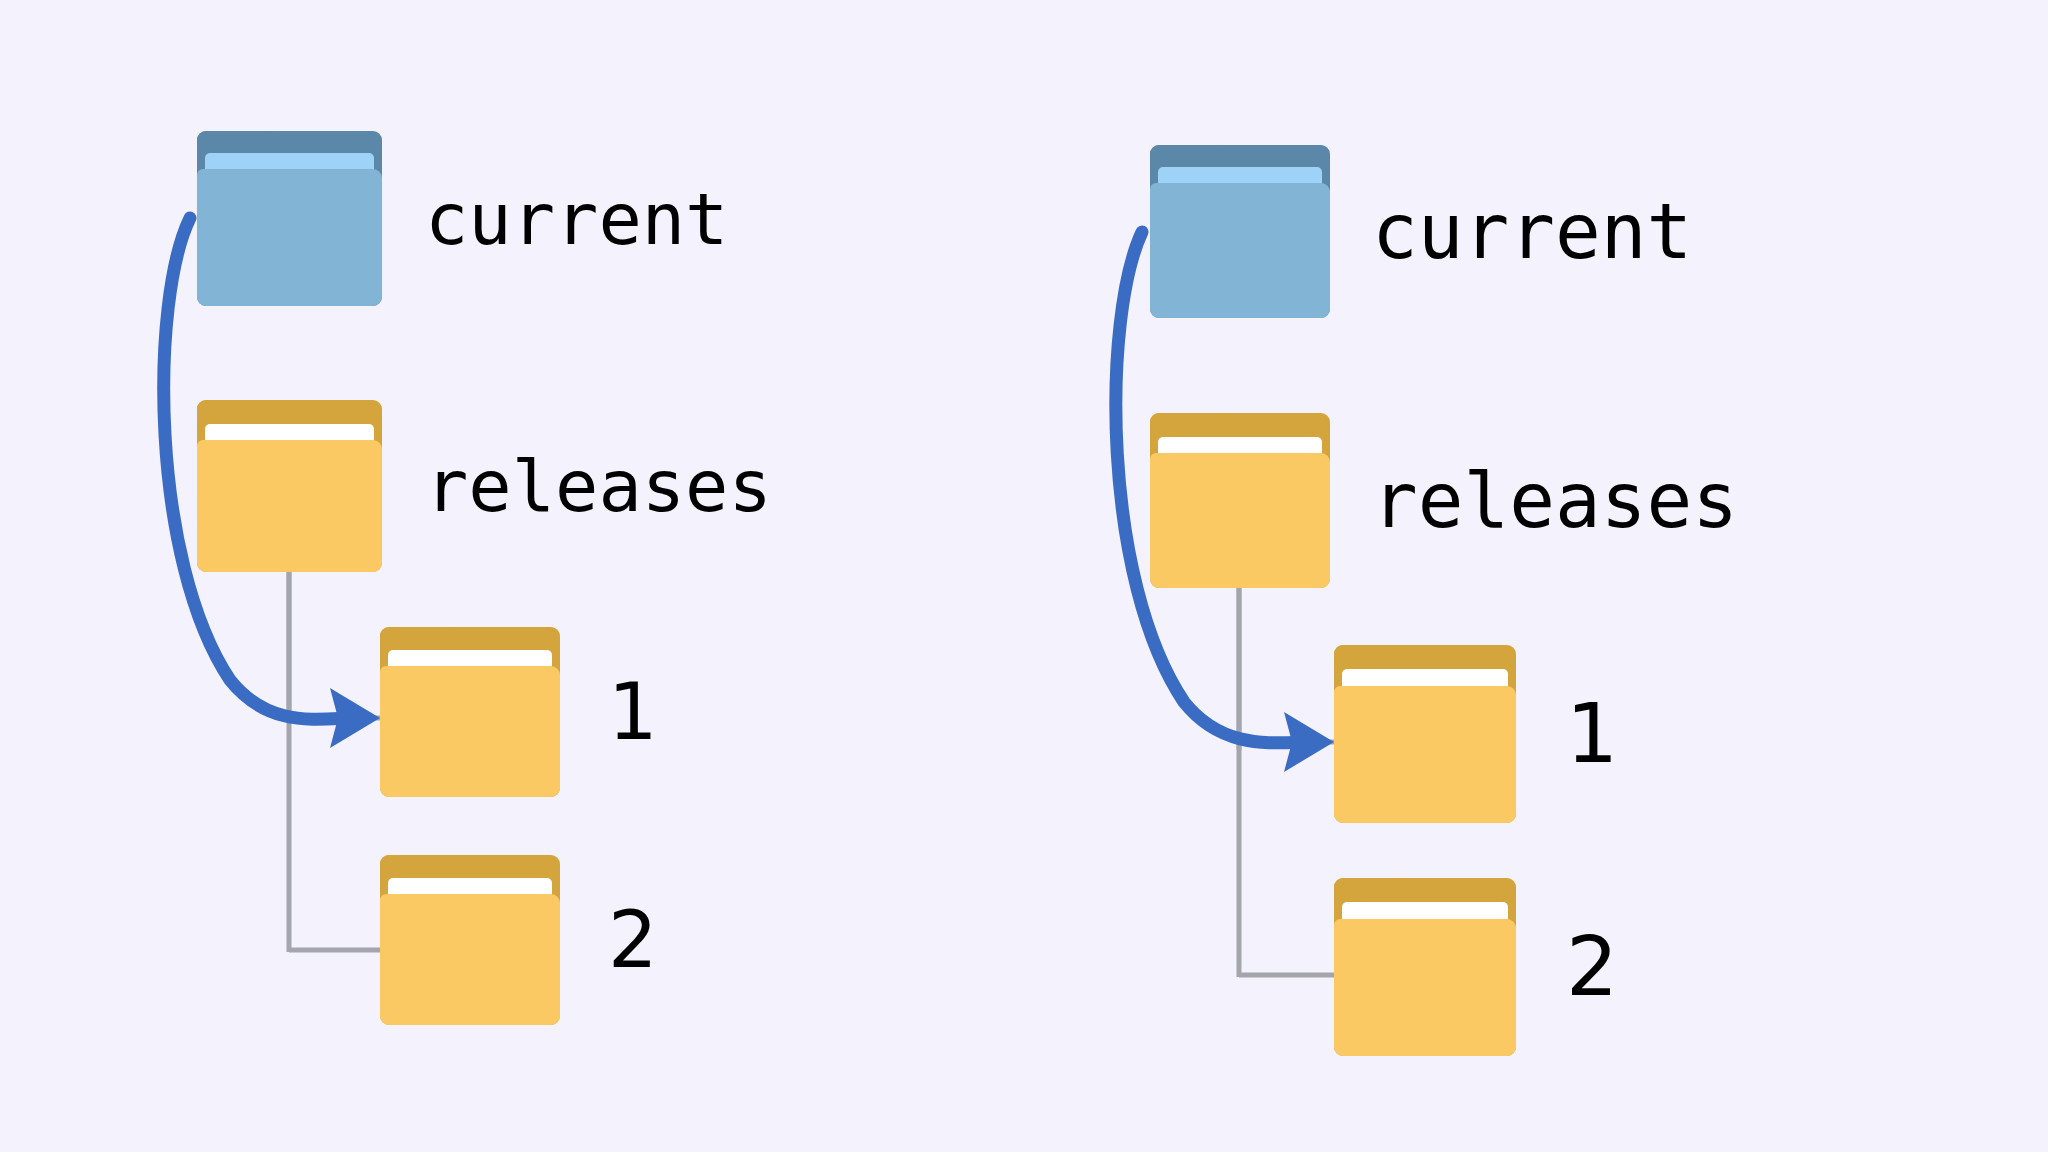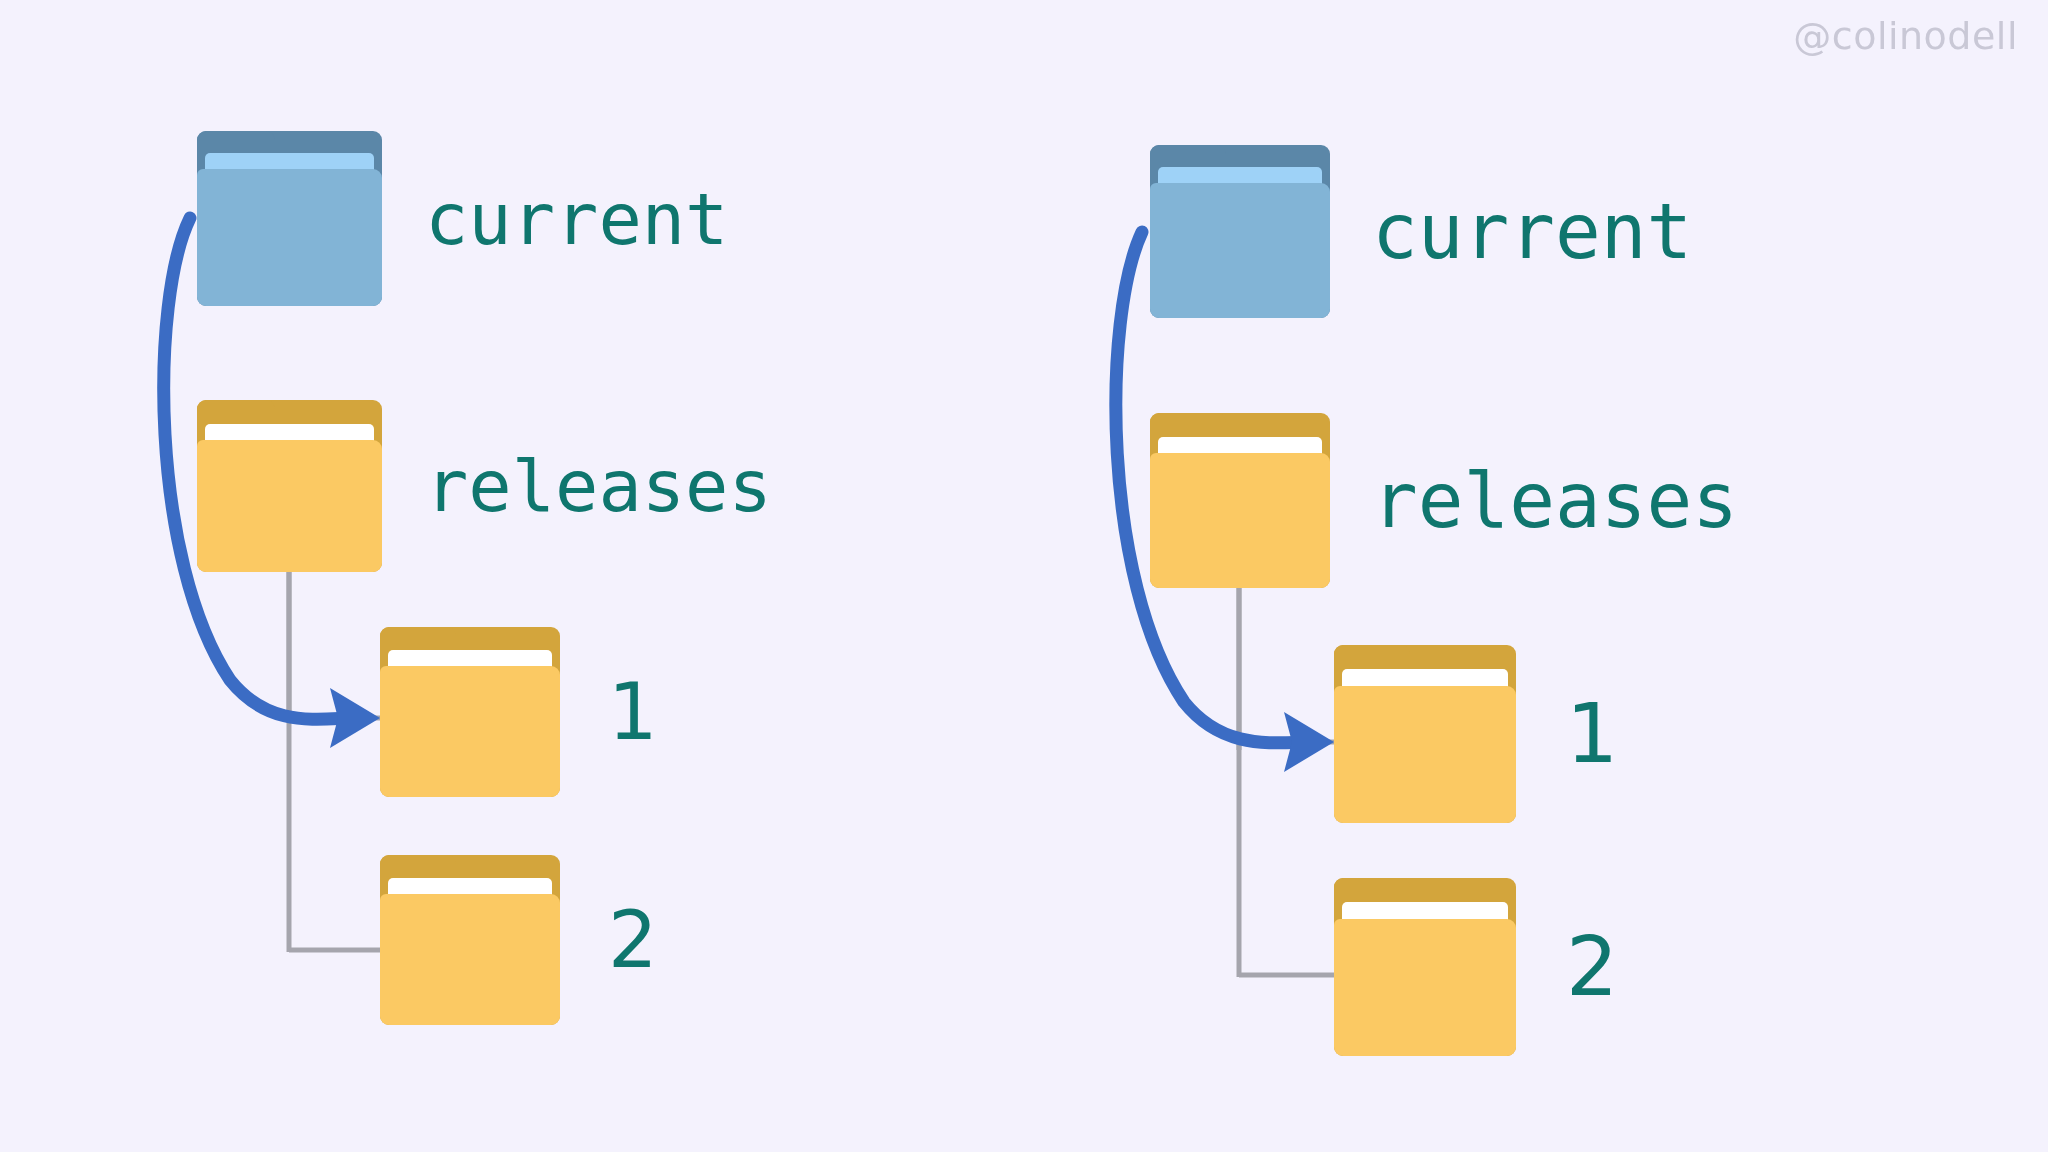--- a/index.html
+++ b/index.html
@@ -94,37 +94,36 @@
   .folder.blue .sheet { background: #9ed2f7; }
   .folder.blue .front { background: #82b4d6; }
 
   
   .folder.yellow .back,
   .folder.yellow .tab   { background: #d3a53c; }
   .folder.yellow .sheet { background: #ffffff; }
   .folder.yellow .front { background: #fbc963; }
 
   .node-label {
-    color: #0f766e;
+    color: #000000;
     white-space: nowrap;
     line-height: 1;
   }
   .node-label.mono {
     font-family: "DejaVu Sans Mono", monospace;
   }
   .node-label.num {
     font-family: "DejaVu Sans", sans-serif;
   }
 </style>
 </head>
 <body>
 
 <div class="canvas">
 
-  <div class="watermark">@colinodell</div>
 
   <div class="diagram left">
 
     <svg class="svg-layer" viewBox="0 0 1024 1152" preserveAspectRatio="none">
 
       <g>
         <path d="M 289 430 L 289 720" stroke="#a5a5ad" stroke-width="5" fill="none"></path>
         <path d="M 289 718 L 380 718" stroke="#a5a5ad" stroke-width="5" fill="none"></path>
         <path d="M 289 950 L 380 950" stroke="#a5a5ad" stroke-width="5" fill="none"></path>
         <path d="M 289 430 L 289 952" stroke="#a5a5ad" stroke-width="5" fill="none"></path>

